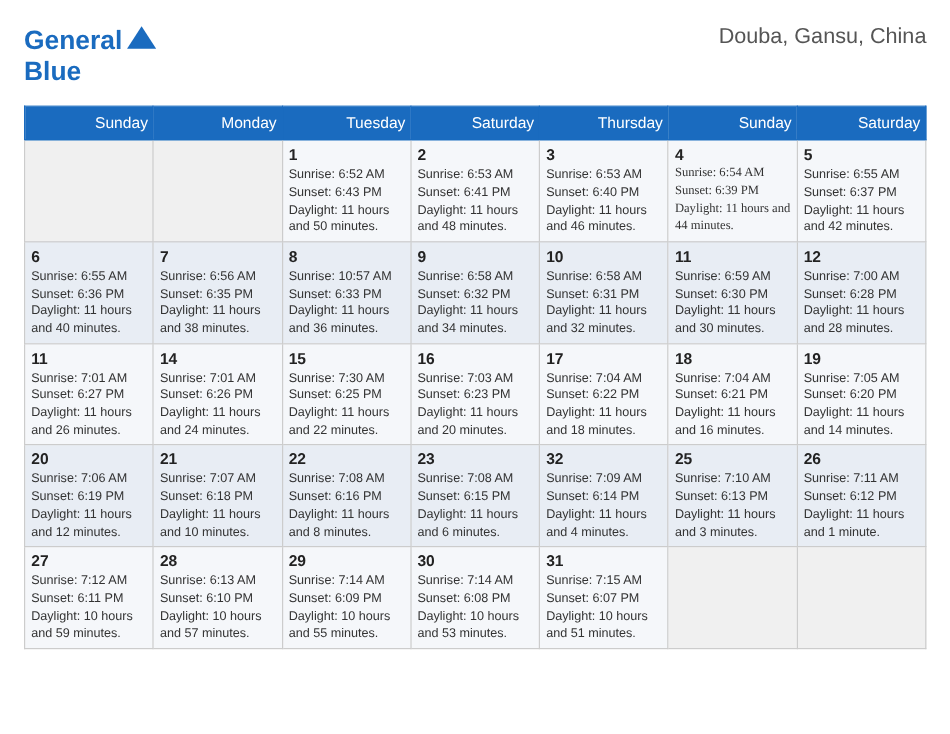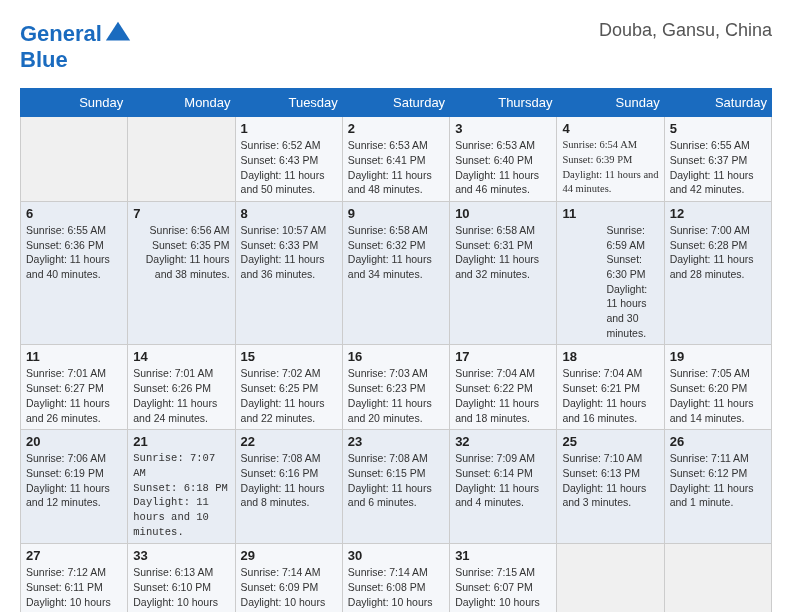--- a/index.html
+++ b/index.html
@@ -164,21 +164,21 @@
       </tr>
       <tr>
         <td>
           <span class="day-num">6</span>
           <div class="day-info" style="white-space: pre-line;">Sunrise: 6:55 AM
 Sunset: 6:36 PM
 Daylight: 11 hours and 40 minutes.</div>
         </td>
         <td>
           <span class="day-num">7</span>
-          <div class="day-info" style="white-space: pre-line; text-align: right;">Sunrise: 6:56 AM
+          <div class="day-info" style="white-space: pre-line;">Sunrise: 6:56 AM
 Sunset: 6:35 PM
 Daylight: 11 hours and 38 minutes.</div>
         </td>
         <td>
           <span class="day-num">8</span>
           <div class="day-info" style="white-space: pre-line;">Sunrise: 10:57 AM
 Sunset: 6:33 PM
 Daylight: 11 hours and 36 minutes.</div>
         </td>
         <td>
@@ -188,21 +188,21 @@
 Daylight: 11 hours and 34 minutes.</div>
         </td>
         <td>
           <span class="day-num">10</span>
           <div class="day-info" style="white-space: pre-line;">Sunrise: 6:58 AM
 Sunset: 6:31 PM
 Daylight: 11 hours and 32 minutes.</div>
         </td>
         <td>
           <span class="day-num">11</span>
-          <div class="day-info" style="white-space: pre-line; margin-left: 44px;">Sunrise: 6:59 AM
+          <div class="day-info" style="white-space: pre-line;">Sunrise: 6:59 AM
 Sunset: 6:30 PM
 Daylight: 11 hours and 30 minutes.</div>
         </td>
         <td>
           <span class="day-num">12</span>
           <div class="day-info" style="white-space: pre-line;">Sunrise: 7:00 AM
 Sunset: 6:28 PM
 Daylight: 11 hours and 28 minutes.</div>
         </td>
       </tr>
@@ -214,21 +214,21 @@
 Daylight: 11 hours and 26 minutes.</div>
         </td>
         <td>
           <span class="day-num">14</span>
           <div class="day-info" style="white-space: pre-line;">Sunrise: 7:01 AM
 Sunset: 6:26 PM
 Daylight: 11 hours and 24 minutes.</div>
         </td>
         <td>
           <span class="day-num">15</span>
-          <div class="day-info" style="white-space: pre-line;">Sunrise: 7:02 AM
+          <div class="day-info" style="white-space: pre-line;">Sunrise: 7:30 AM
 Sunset: 6:25 PM
 Daylight: 11 hours and 22 minutes.</div>
         </td>
         <td>
           <span class="day-num">16</span>
           <div class="day-info" style="white-space: pre-line;">Sunrise: 7:03 AM
 Sunset: 6:23 PM
 Daylight: 11 hours and 20 minutes.</div>
         </td>
         <td>
@@ -252,21 +252,21 @@
       </tr>
       <tr>
         <td>
           <span class="day-num">20</span>
           <div class="day-info" style="white-space: pre-line;">Sunrise: 7:06 AM
 Sunset: 6:19 PM
 Daylight: 11 hours and 12 minutes.</div>
         </td>
         <td>
           <span class="day-num">21</span>
-          <div class="day-info" style="white-space: pre-line; font-family: Liberation Mono, monospace;">Sunrise: 7:07 AM
+          <div class="day-info" style="white-space: pre-line;">Sunrise: 7:07 AM
 Sunset: 6:18 PM
 Daylight: 11 hours and 10 minutes.</div>
         </td>
         <td>
           <span class="day-num">22</span>
           <div class="day-info" style="white-space: pre-line;">Sunrise: 7:08 AM
 Sunset: 6:16 PM
 Daylight: 11 hours and 8 minutes.</div>
         </td>
         <td>
@@ -295,21 +295,21 @@
         </td>
       </tr>
       <tr>
         <td>
           <span class="day-num">27</span>
           <div class="day-info" style="white-space: pre-line;">Sunrise: 7:12 AM
 Sunset: 6:11 PM
 Daylight: 10 hours and 59 minutes.</div>
         </td>
         <td>
-          <span class="day-num">33</span>
+          <span class="day-num">28</span>
           <div class="day-info" style="white-space: pre-line;">Sunrise: 6:13 AM
 Sunset: 6:10 PM
 Daylight: 10 hours and 57 minutes.</div>
         </td>
         <td>
           <span class="day-num">29</span>
           <div class="day-info" style="white-space: pre-line;">Sunrise: 7:14 AM
 Sunset: 6:09 PM
 Daylight: 10 hours and 55 minutes.</div>
         </td>

